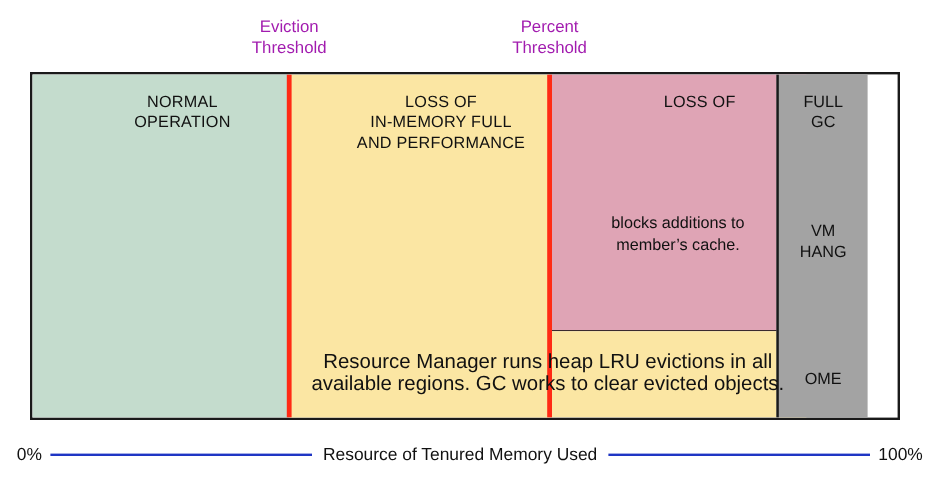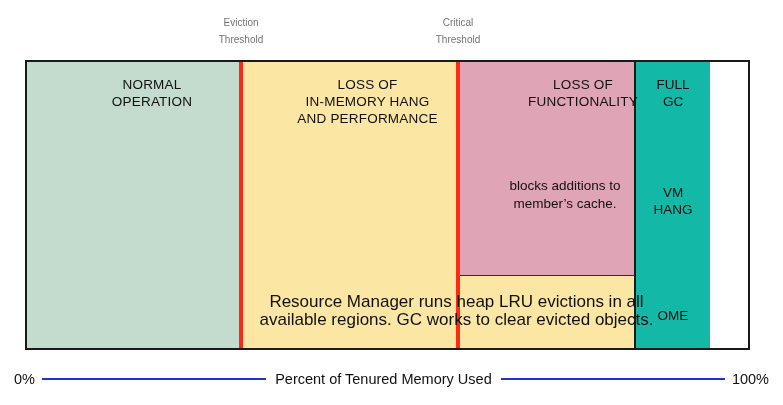--- a/index.html
+++ b/index.html
@@ -22,23 +22,23 @@
     left: 0;
     top: 0;
     width: 783px;
     height: 405px;
   }
 
   
   .threshold-label {
     position: absolute;
     text-align: center;
-    font-size: 10px;
+    font-size: 14px;
     line-height: 17px;
-    color: #737373;
+    color: #a21caf;
     white-space: nowrap;
     transform: translateX(-50%);
   }
   .threshold-label .ln { display: block; }
 
   
   .chart-frame {
     position: absolute;
     left: 25px;
     top: 60px;
@@ -87,25 +87,25 @@
   .band-lower-note {
     left: 214px;
     top: 214px;
     width: 431px;
     height: 72px;
     background: #fbe6a3;
   }
 
   
   .band-outcomes {
-    left: 607px;
+    left: 620px;
     top: 0;
     width: 76px;
     height: 286px;
-    background: #14b8a6;
+    background: #a3a3a3;
     border-left: 2.5px solid #1a1a1a;
   }
 
   
   .threshold-rule {
     position: absolute;
     top: 0;
     width: 4px;
     height: 286px;
     background: #ff2a14;
@@ -208,45 +208,44 @@
 <body>
 
 <div id="diagram">
 
   <div class="threshold-label" style="left:241px; top:14px;">
     <span class="ln">Eviction</span>
     <span class="ln">Threshold</span>
   </div>
 
   <div class="threshold-label" style="left:458px; top:14px;">
-    <span class="ln">Critical</span>
+    <span class="ln">Percent</span>
     <span class="ln">Threshold</span>
   </div>
 
   <div class="chart-frame">
 
     <div class="band band-normal">
       <div class="band-title title-normal">
         <span class="ln">NORMAL</span>
         <span class="ln">OPERATION</span>
       </div>
     </div>
 
     <div class="band band-warning">
       <div class="band-title title-warning">
         <span class="ln">LOSS OF</span>
-        <span class="ln">IN-MEMORY HANG</span>
+        <span class="ln">IN-MEMORY FULL</span>
         <span class="ln">AND PERFORMANCE</span>
       </div>
     </div>
 
     <div class="band band-critical">
       <div class="band-title title-critical">
         <span class="ln">LOSS OF</span>
-        <span class="ln">FUNCTIONALITY</span>
       </div>
       <div class="band-note note-critical">
         <span class="ln">blocks additions to</span>
         <span class="ln">member’s cache.</span>
       </div>
     </div>
 
     <div class="band band-lower-note">
       <div class="note-lower">
         <span class="ln">Resource Manager runs heap LRU evictions in all</span>
@@ -269,18 +268,18 @@
     </div>
 
     <div class="threshold-rule rule-eviction"></div>
     <div class="threshold-rule rule-critical"></div>
 
   </div>
 
   <div class="axis">
     <span class="axis-end-label axis-end-left">0%</span>
     <span class="axis-line"></span>
-    <span class="axis-caption">Percent of Tenured Memory Used</span>
+    <span class="axis-caption">Resource of Tenured Memory Used</span>
     <span class="axis-line"></span>
     <span class="axis-end-label axis-end-right">100%</span>
   </div>
 
 </div>
 
 </body></html>

